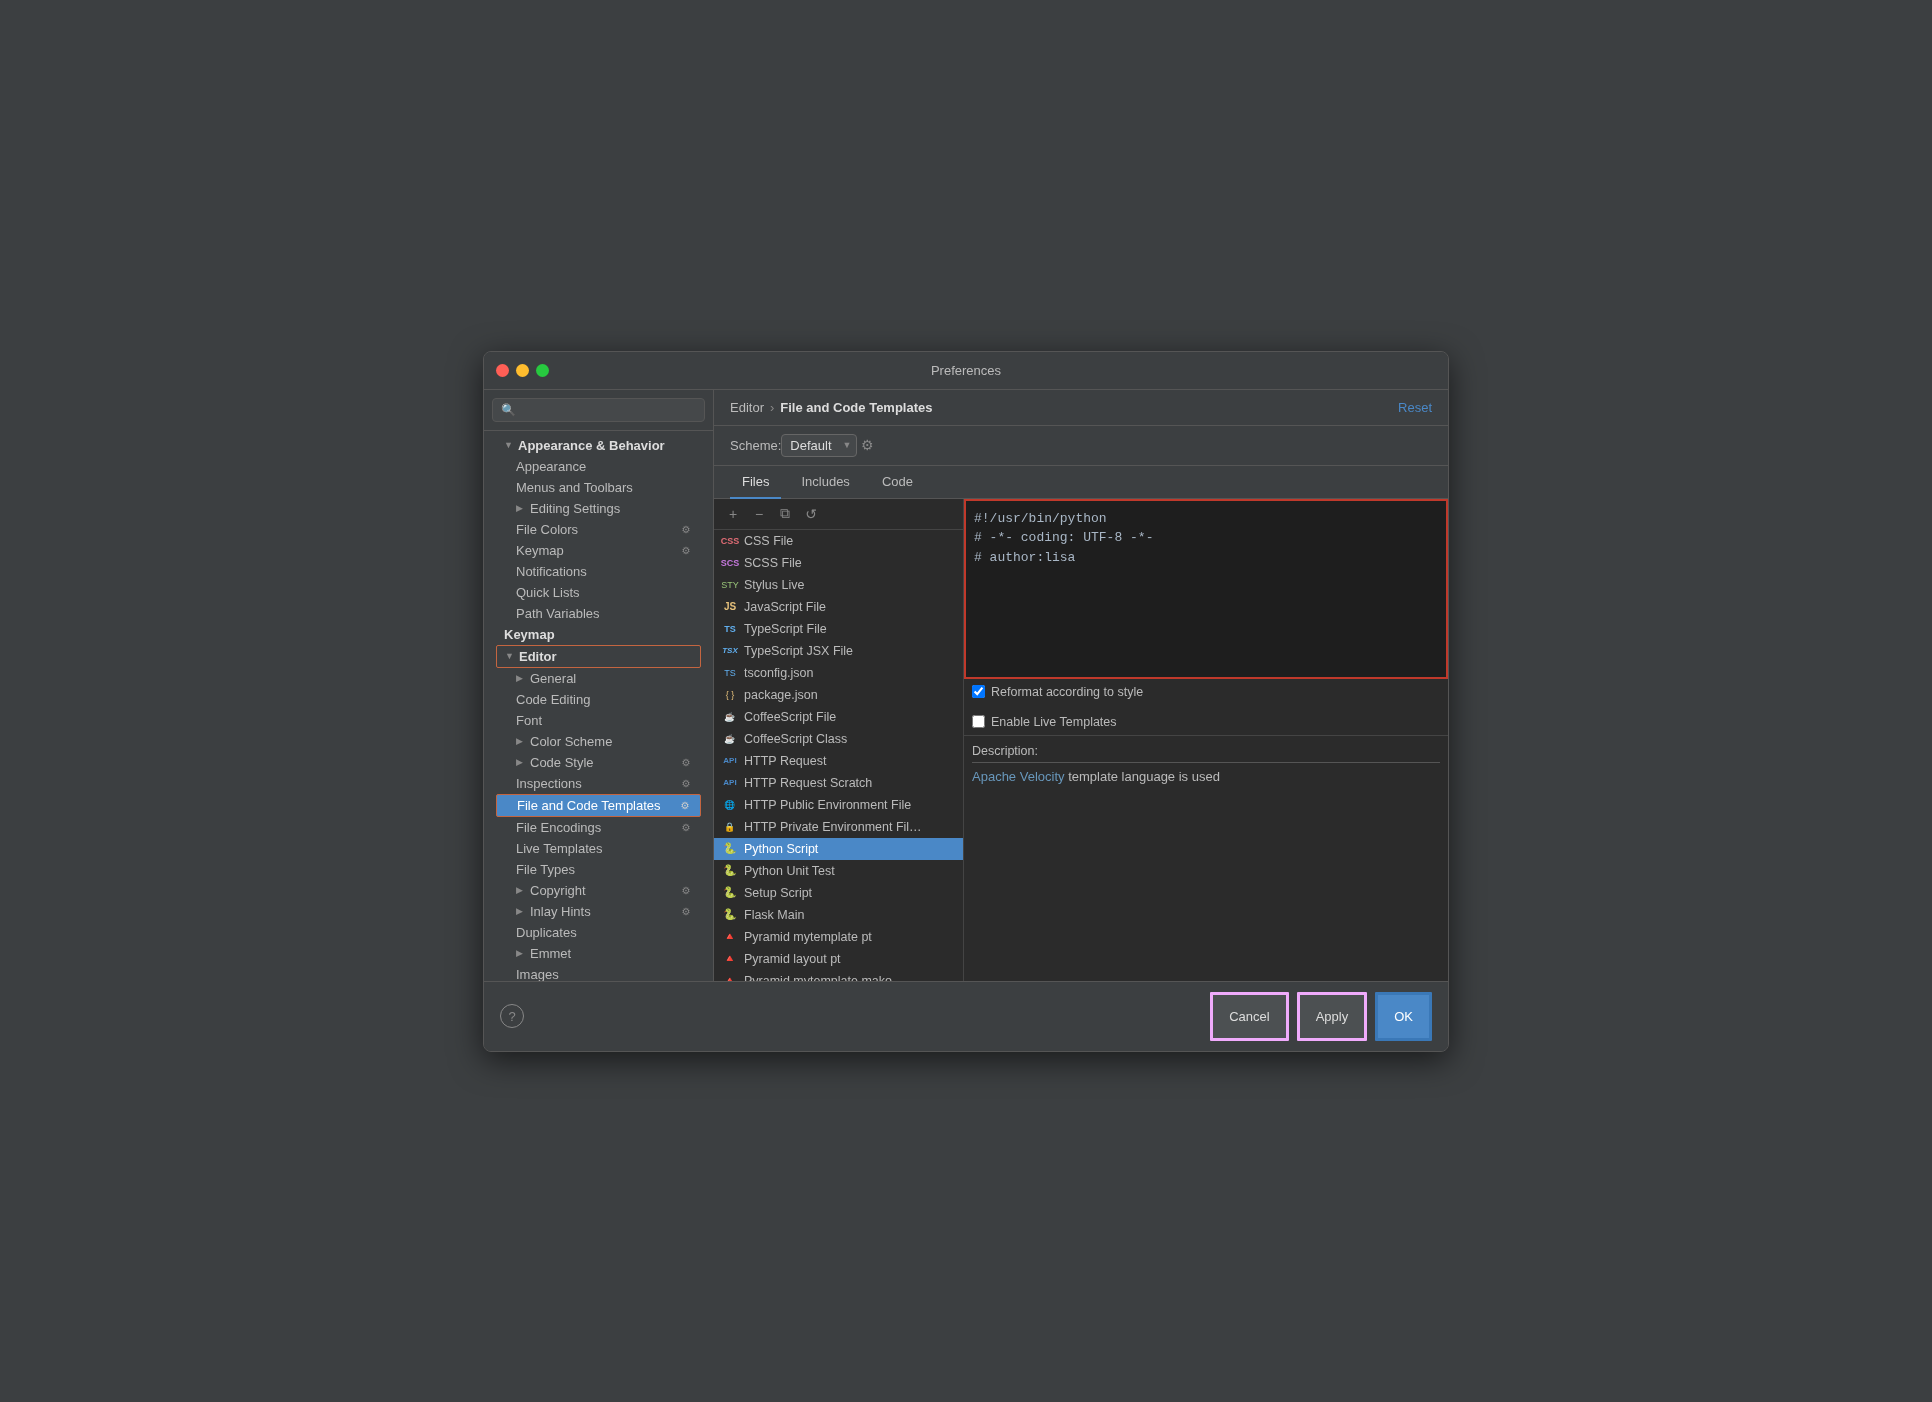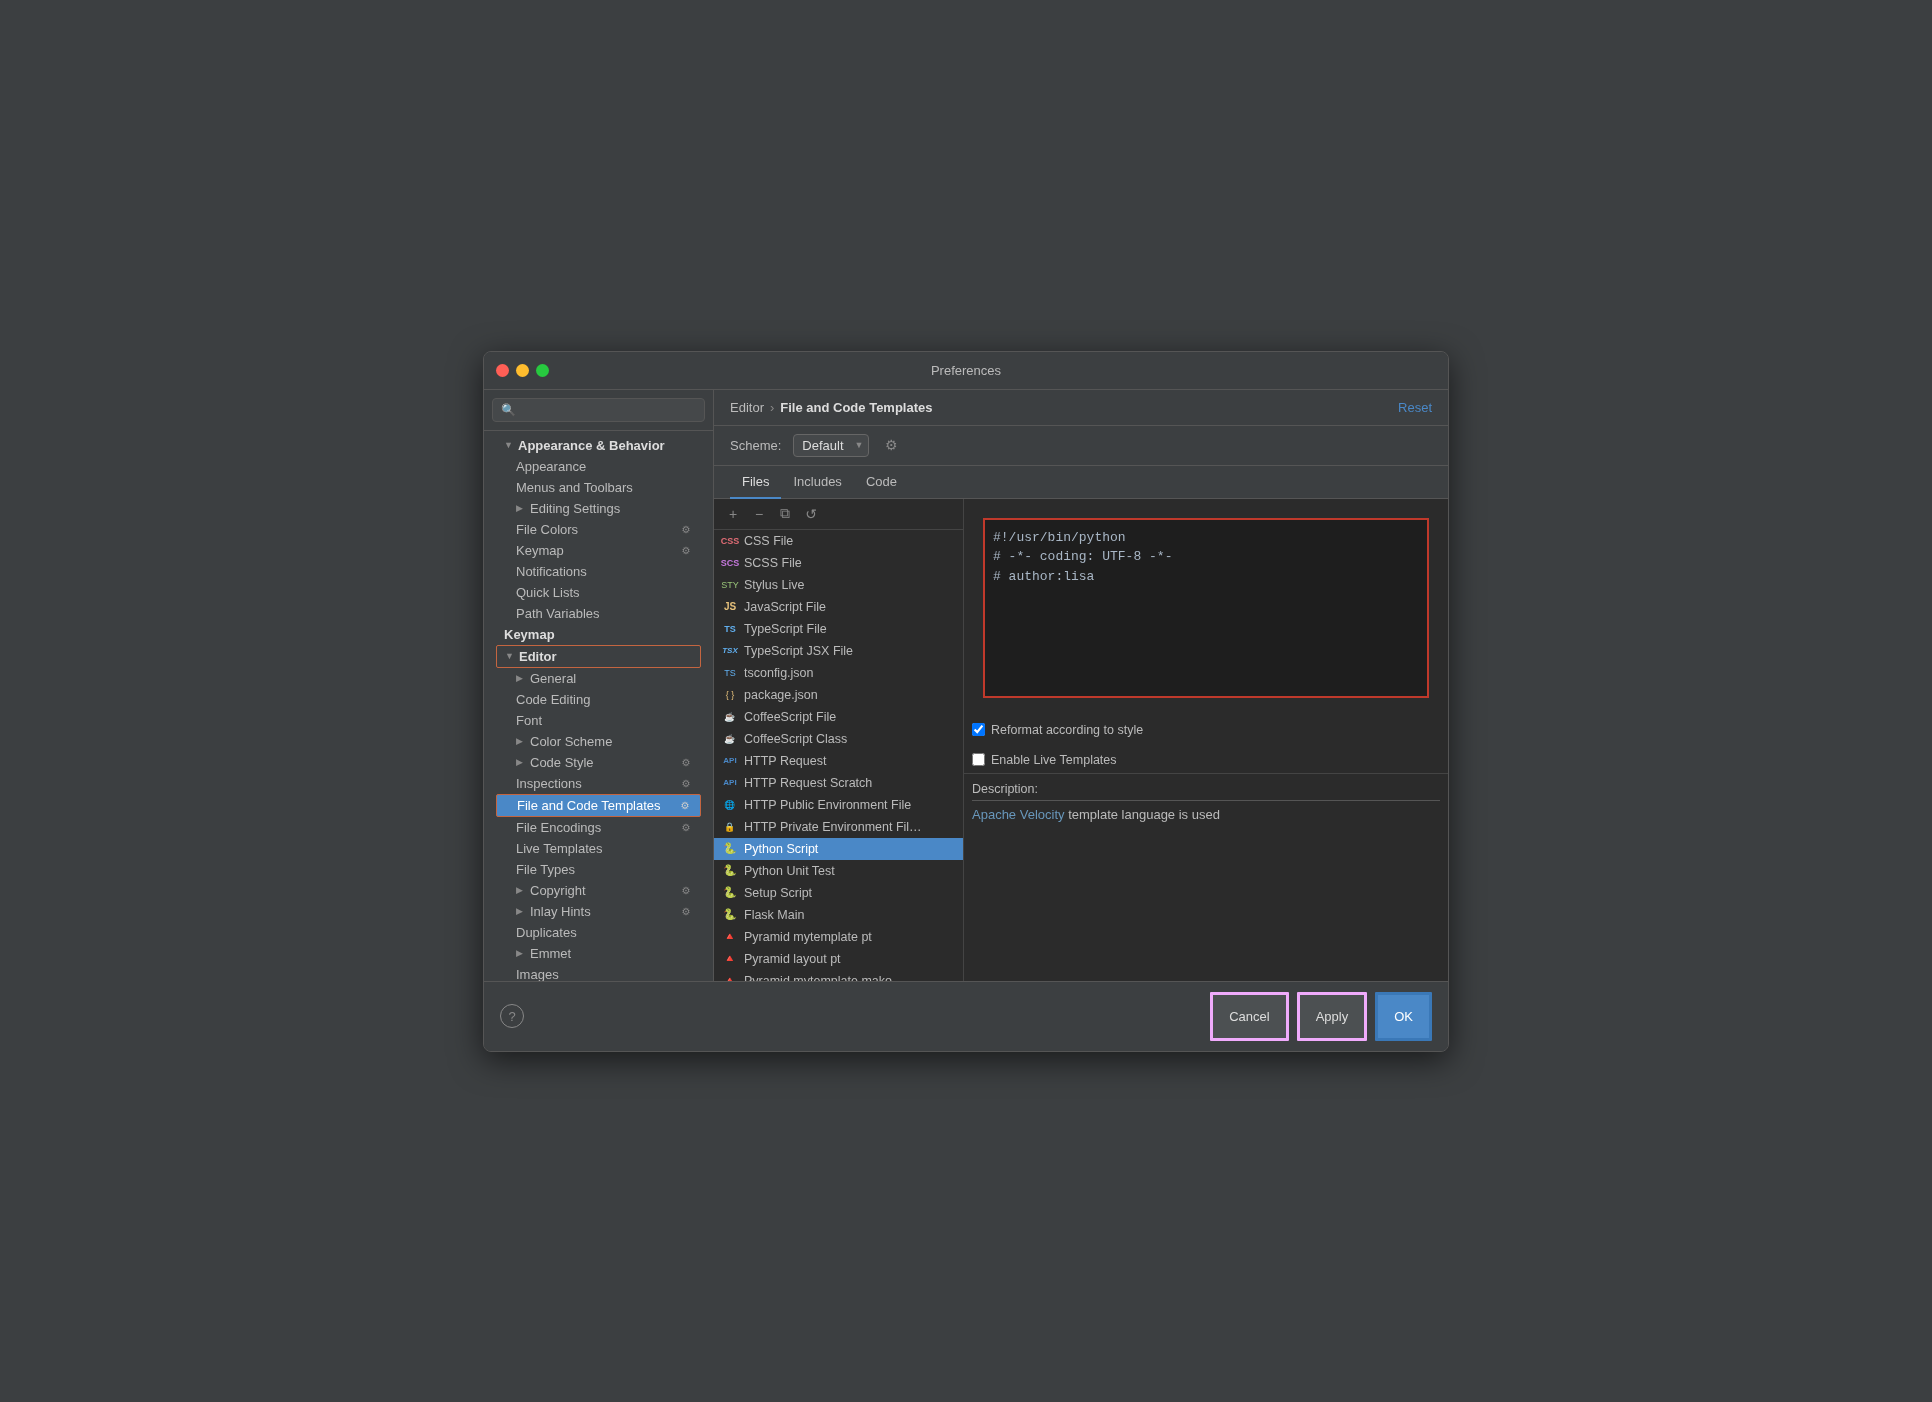--- a/index.html
+++ b/index.html
@@ -151,21 +151,21 @@
       cursor: pointer;
       font-size: 13px;
       background: none;
       border: none;
     }
     .scheme-row {
       background: #3c3f41;
       padding: 8px 16px;
       display: flex;
       align-items: center;
-      gap: 12px;
+      gap: 0;
       border-bottom: 1px solid #555;
     }
     .scheme-label { color: #bbbbbb; font-size: 13px; }
     .scheme-select {
       background: #45484a;
       border: 1px solid #666;
       border-radius: 4px;
       color: #dddddd;
       padding: 3px 24px 3px 8px;
       font-size: 13px;
@@ -193,21 +193,21 @@
       display: flex;
       align-items: center;
       justify-content: center;
       cursor: pointer;
       color: #888;
       font-size: 14px;
     }
     .tabs-row {
       background: #3c3f41;
       display: flex;
-      gap: 0;
+      gap: 8px;
       border-bottom: 1px solid #555;
       padding: 0 16px;
       text-align: right;
     }
     .tab {
       padding: 8px 12px;
       cursor: pointer;
       font-size: 13px;
       color: #bbbbbb;
       border-bottom: 2px solid transparent;
@@ -281,21 +281,21 @@
     }
     .editor-area {
       flex: 1;
       display: flex;
       flex-direction: column;
       background: #2b2b2b;
       overflow: hidden;
     }
     .code-editor {
       border: 2px solid #c0392b;
-      margin: 19px;
+      margin: 0;
       background: #1e1e1e;
       flex: 1;
       max-height: 180px;
       overflow: auto;
       font-family: 'Courier New', monospace;
       font-size: 13px;
       padding: 8px;
       color: #a9b7c6;
       line-height: 1.5;
     }

